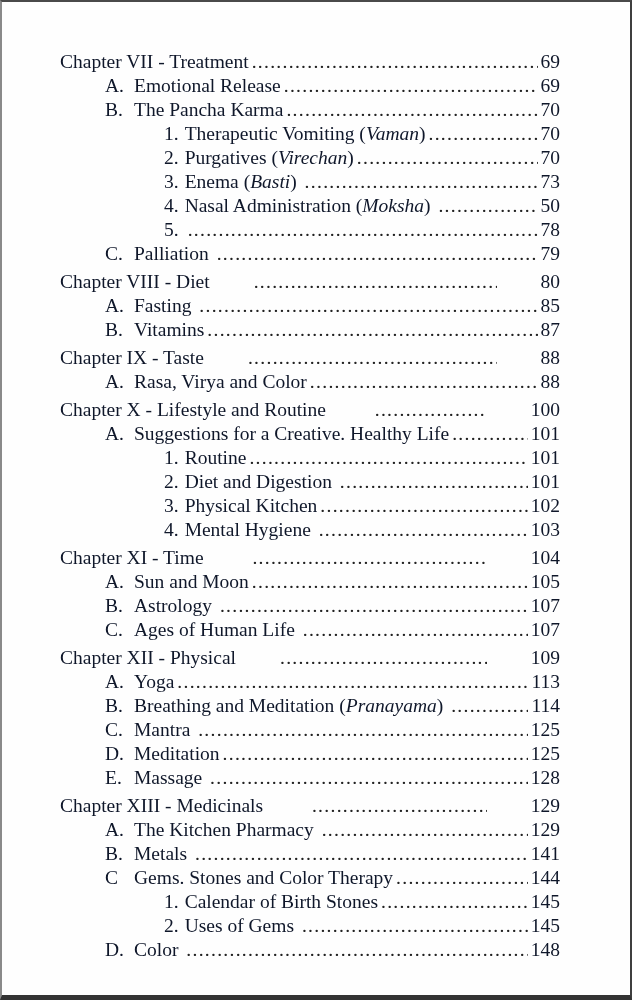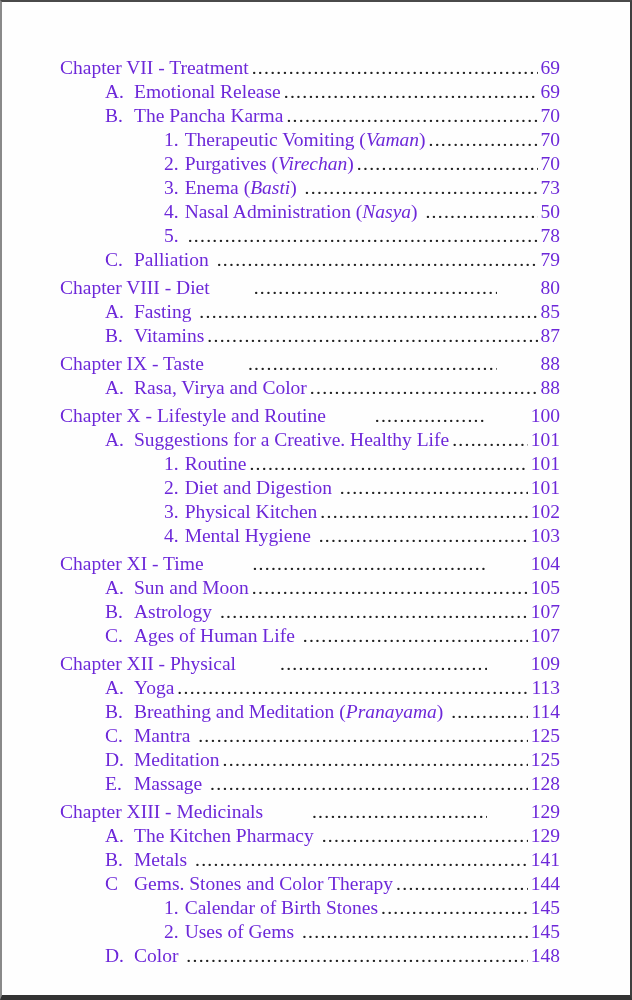--- a/index.html
+++ b/index.html
@@ -17,23 +17,23 @@
     box-sizing: border-box;
     background: #fefefe;
     border-top: 2px solid #4a4a4a;
     border-left: 2px solid #8a8a8a;
     border-right: 2px solid #3f3f3f;
     border-bottom: 5px solid #333333;
   }
   .toc-list {
     position: absolute;
     left: 60px;
-    top: 56px;
+    top: 50px;
     width: 500px;
-    color: #6d28d9;
+    color: #0f172a;
     font-size: 19.5px;
   }
   .row {
     display: flex;
     align-items: baseline;
     height: 24px;
     line-height: 24px;
     white-space: nowrap;
   }
   .row.chapter:not(:first-child) { margin-top: 4px; gap: 41px; }
@@ -95,21 +95,21 @@
     <span class="pg">70</span>
   </div>
     <div class="row number">
     <span class="label">3.</span>
     <span class="text"><span>Enema (</span><span class="it">Basti</span><span>) </span></span>
     <span class="dots"></span>
     <span class="pg">73</span>
   </div>
     <div class="row number">
     <span class="label">4.</span>
-    <span class="text"><span>Nasal Administration (</span><span class="it">Nasya</span><span>) </span></span>
+    <span class="text"><span>Nasal Administration (</span><span class="it">Moksha</span><span>) </span></span>
     <span class="dots"></span>
     <span class="pg">50</span>
   </div>
     <div class="row number">
     <span class="label">5.</span>
     <span class="dots"></span>
     <span class="pg">78</span>
   </div>
     <div class="row letter">
     <span class="label">C.</span>

